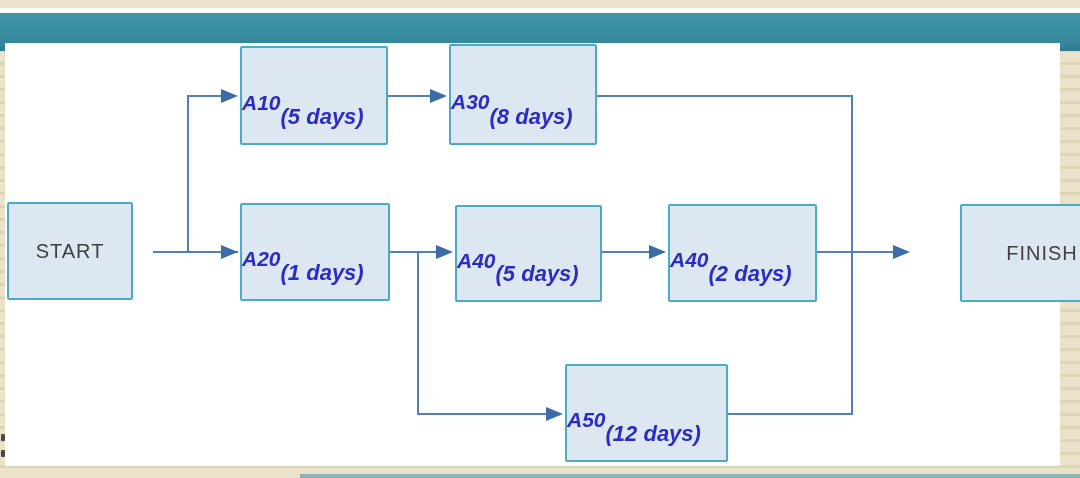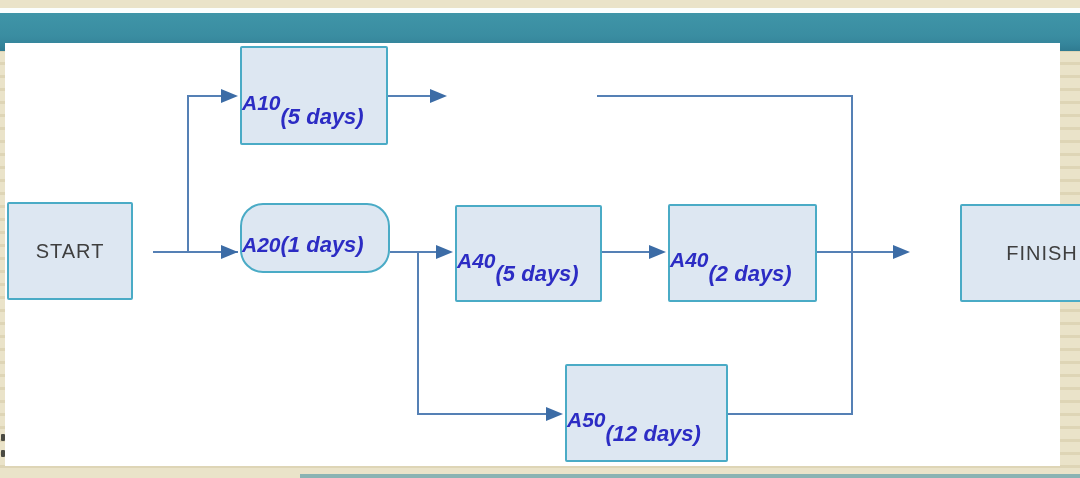--- a/index.html
+++ b/index.html
@@ -44,21 +44,21 @@
     line-height:1; }
   .node .node-label { margin-top:13px; }
   .node .node-duration { margin-top:auto; margin-bottom:15px; font-size:22px; }
   .node.terminal { justify-content:center; }
   .node.terminal .node-label { margin:0; color:#3f3f3f; font-style:normal;
     font-weight:400; font-size:20px; letter-spacing:1px; }
 
   .n-start  { left:7px;   top:202px; width:126px; height:98px; }
   .n-a10    { left:240px; top:46px;  width:148px; height:99px; }
   .n-a30    { left:449px; top:44px;  width:148px; height:101px; }
-  .n-a20    { left:240px; top:203px; width:150px; height:70px;border-radius:23px; }
+  .n-a20    { left:240px; top:203px; width:150px; height:98px; }
   .n-a40a   { left:455px; top:205px; width:147px; height:97px; }
   .n-a40b   { left:668px; top:204px; width:149px; height:98px; }
   .n-a50    { left:565px; top:364px; width:163px; height:98px; }
   .n-finish { left:960px; top:204px; width:164px; height:98px; }
 </style>
 </head>
 <body>
 
 <div class="slide">
 
@@ -93,20 +93,24 @@
 
   <div class="node terminal n-start">
     <span class="node-label">START</span>
   </div>
 
   <div class="node n-a10">
     <span class="node-label">A10</span>
     <span class="node-duration">(5 days)</span>
   </div>
 
+  <div class="node n-a30">
+    <span class="node-label">A30</span>
+    <span class="node-duration">(8 days)</span>
+  </div>
 
   <div class="node n-a20">
     <span class="node-label">A20</span>
     <span class="node-duration">(1 days)</span>
   </div>
 
   <div class="node n-a40a">
     <span class="node-label">A40</span>
     <span class="node-duration">(5 days)</span>
   </div>

